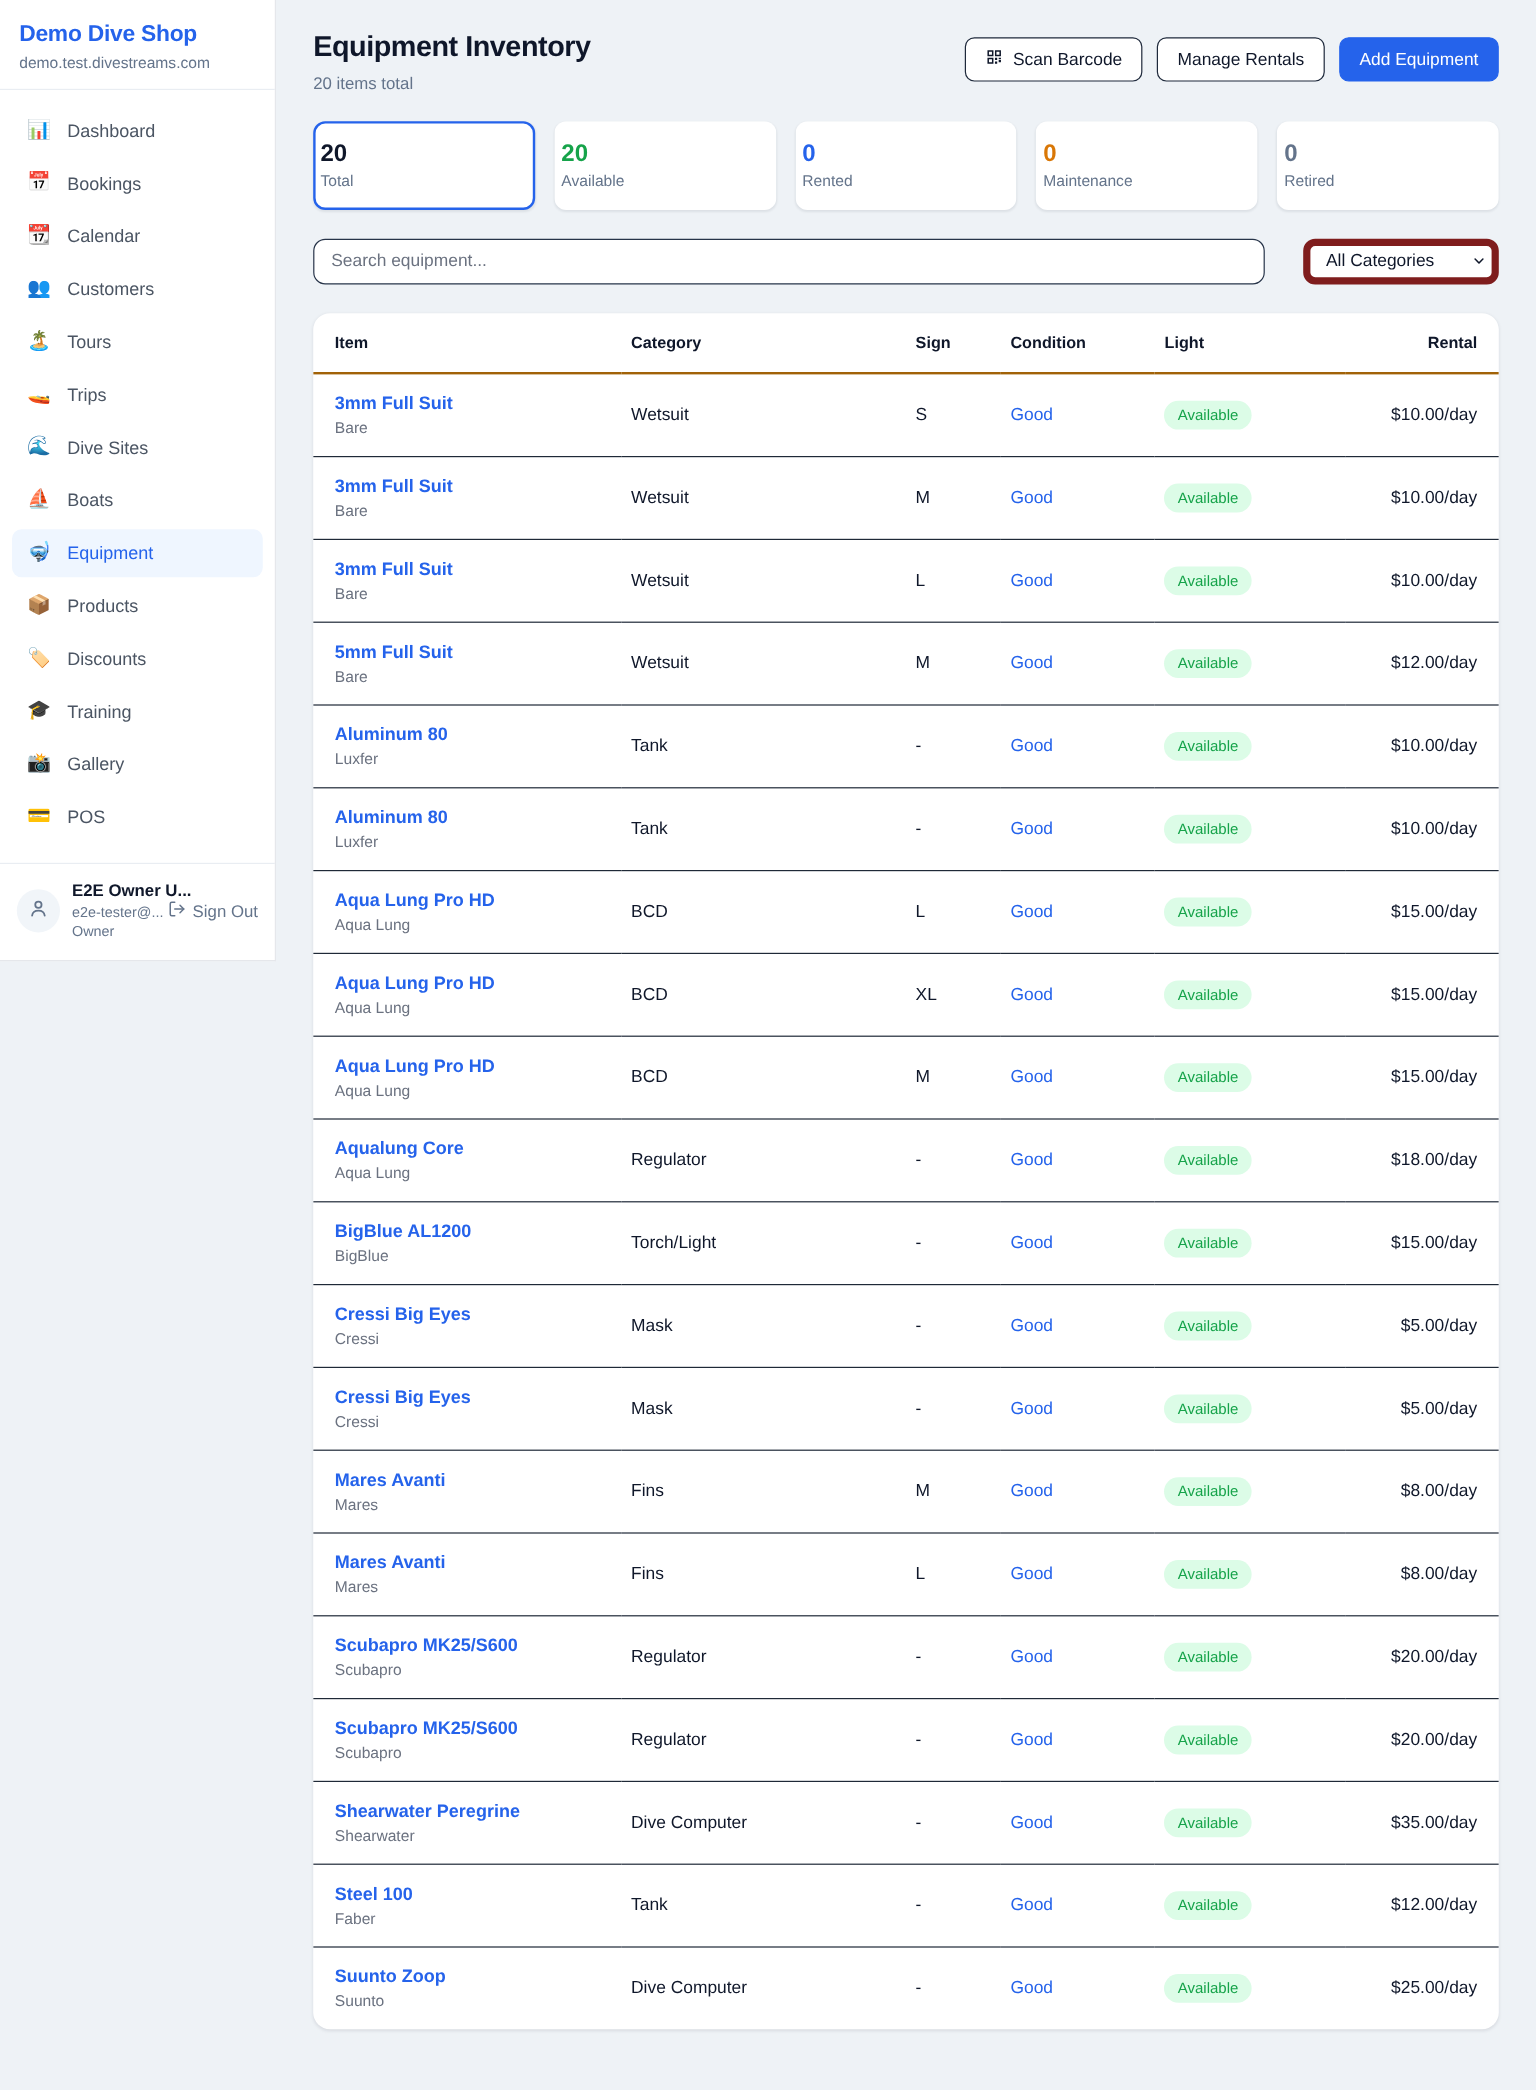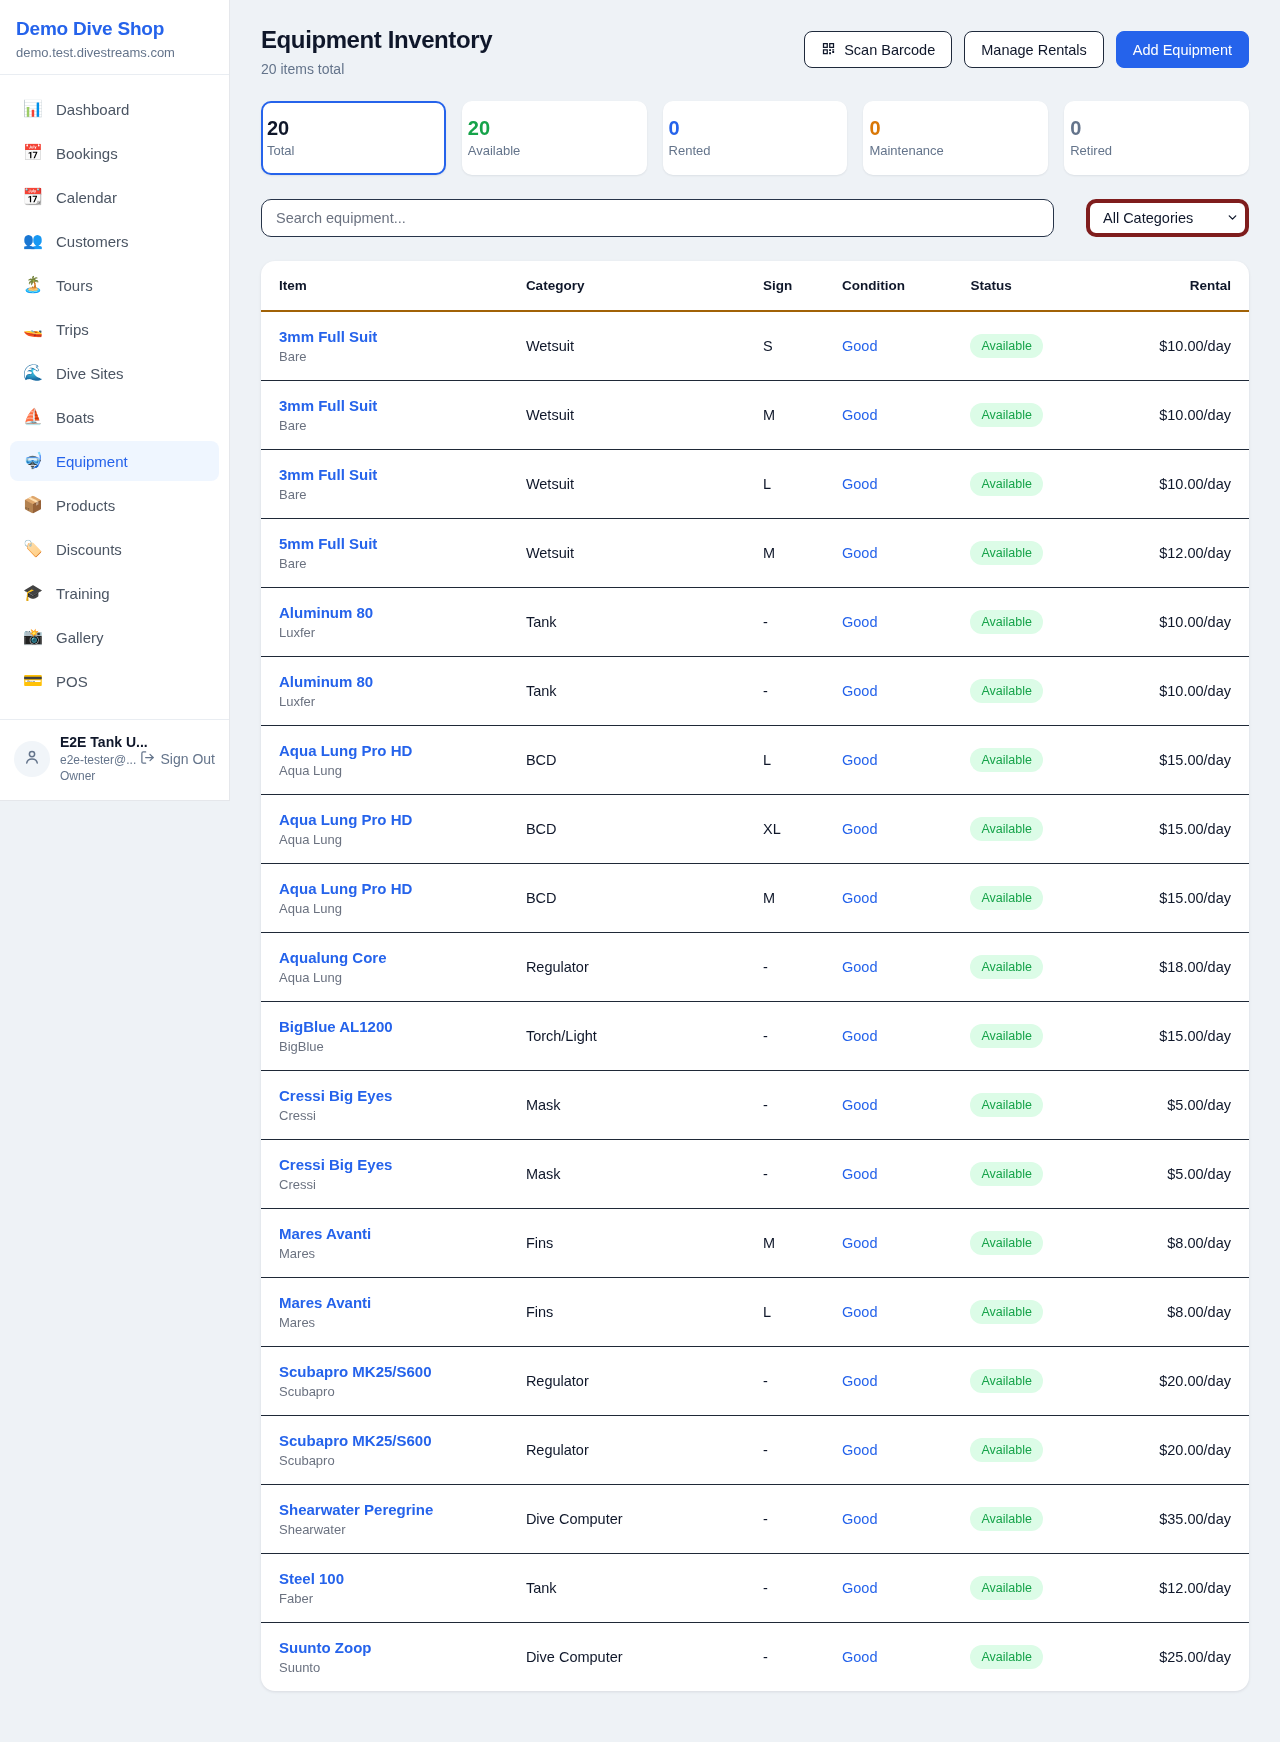--- a/index.html
+++ b/index.html
@@ -69,21 +69,21 @@
   .stat-label { font-size:13px; color:#64748b; margin-top:3px; }
 
   .filter-row { display:flex; gap:32px; margin-bottom:24px;border-radius:10px; }
   .search-input {
     flex:1; height:38px; background:#fff; border:1px solid #273449; border-radius:10px;
     padding:0 14px; font-family:"Liberation Sans", sans-serif; font-size:14.5px; color:#0f172a; outline:none;
   }
   .search-input::placeholder { color:#6b7280; }
   .select-wrap { position:relative; width:163px; flex:0 0 163px; }
   .category-select {
-    width:100%; height:38px; background:#fff; border:4px solid #7f1d1d; border-radius:10px;
+    width:100%; height:38px; background:#fff; border:6px solid #7f1d1d; border-radius:10px;
     padding:0 30px 0 13px; font-family:"Liberation Sans", sans-serif; font-size:14.5px; color:#0f172a;
     appearance:none; -webkit-appearance:none; outline:none; cursor:pointer;
   }
   .select-chevron { position:absolute; right:10px; top:12px; pointer-events:none; display:flex; }
 
   
   .table-card { background:#fff; border-radius:14px; box-shadow:0 1px 3px rgba(15,23,42,.1); overflow:hidden; }
   table { width:100%; border-collapse:collapse; }
   thead th {
     text-align:left; font-size:13.5px; font-weight:700; color:#0f172a;
@@ -178,21 +178,21 @@
   <div class="user-section">
     <div class="avatar">
       <span>
         <svg width="18" height="18" viewBox="0 0 24 24" fill="none" stroke="currentColor" stroke-width="2" stroke-linecap="round">
             <circle cx="12" cy="8" r="3.5"></circle>
             <path d="M5 20c.5-3.5 3.5-5.5 7-5.5s6.5 2 7 5.5"></path>
           </svg>
       </span>
     </div>
     <div class="user-info">
-      <div class="user-name">E2E Tank U...</div>
+      <div class="user-name">E2E Owner U...</div>
       <div class="user-email">e2e-tester@...</div>
       <div class="user-role">Owner</div>
     </div>
     <div class="sign-out">
       <span>
         <svg width="15" height="15" viewBox="0 0 24 24" fill="none" stroke="currentColor" stroke-width="2" stroke-linecap="round" stroke-linejoin="round">
             <path d="M9 21H5a2 2 0 0 1-2-2V5a2 2 0 0 1 2-2h4"></path>
             <polyline points="16 17 21 12 16 7"></polyline>
             <line x1="21" y1="12" x2="9" y2="12"></line>
           </svg>
@@ -269,21 +269,21 @@
         <col class="c-cond">
           <col class="c-status">
           <col class="c-rent">
       </colgroup>
       <thead>
         <tr>
           <th>Item</th>
           <th>Category</th>
           <th>Sign</th>
           <th>Condition</th>
-          <th>Status</th>
+          <th>Light</th>
           <th class="col-rental">Rental</th>
         </tr>
       </thead>
       <tbody>
           <tr>
     <td>
       <div class="item-name">3mm Full Suit</div>
       <div class="item-brand">Bare</div>
     </td>
     <td>Wetsuit</td>

